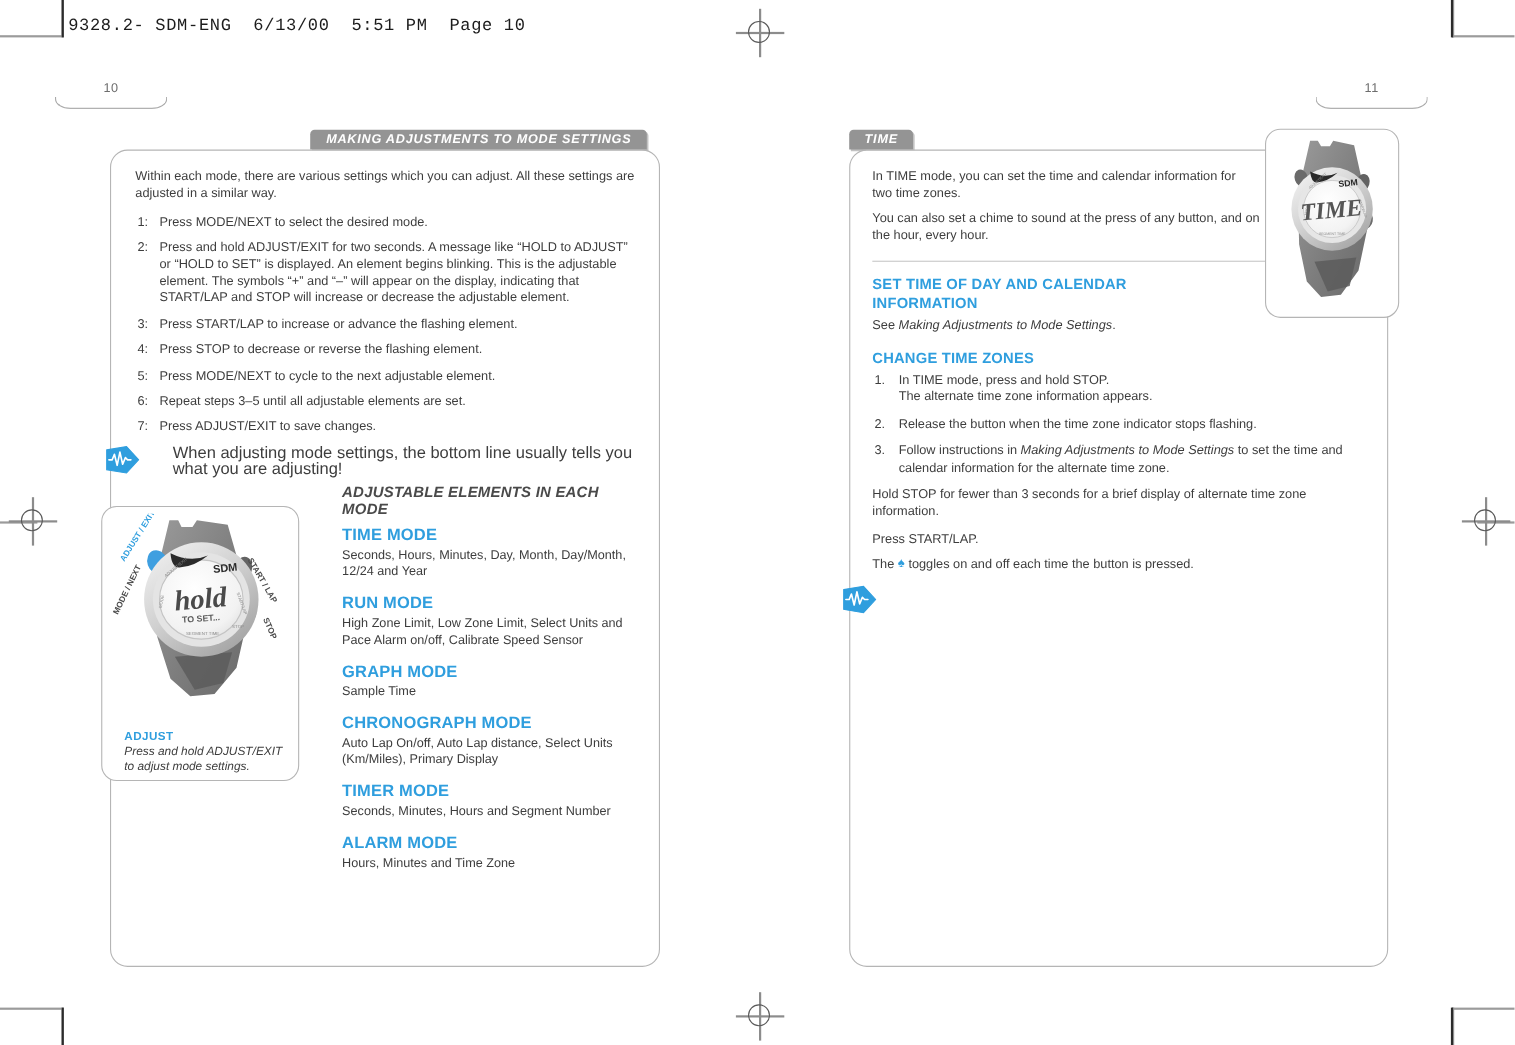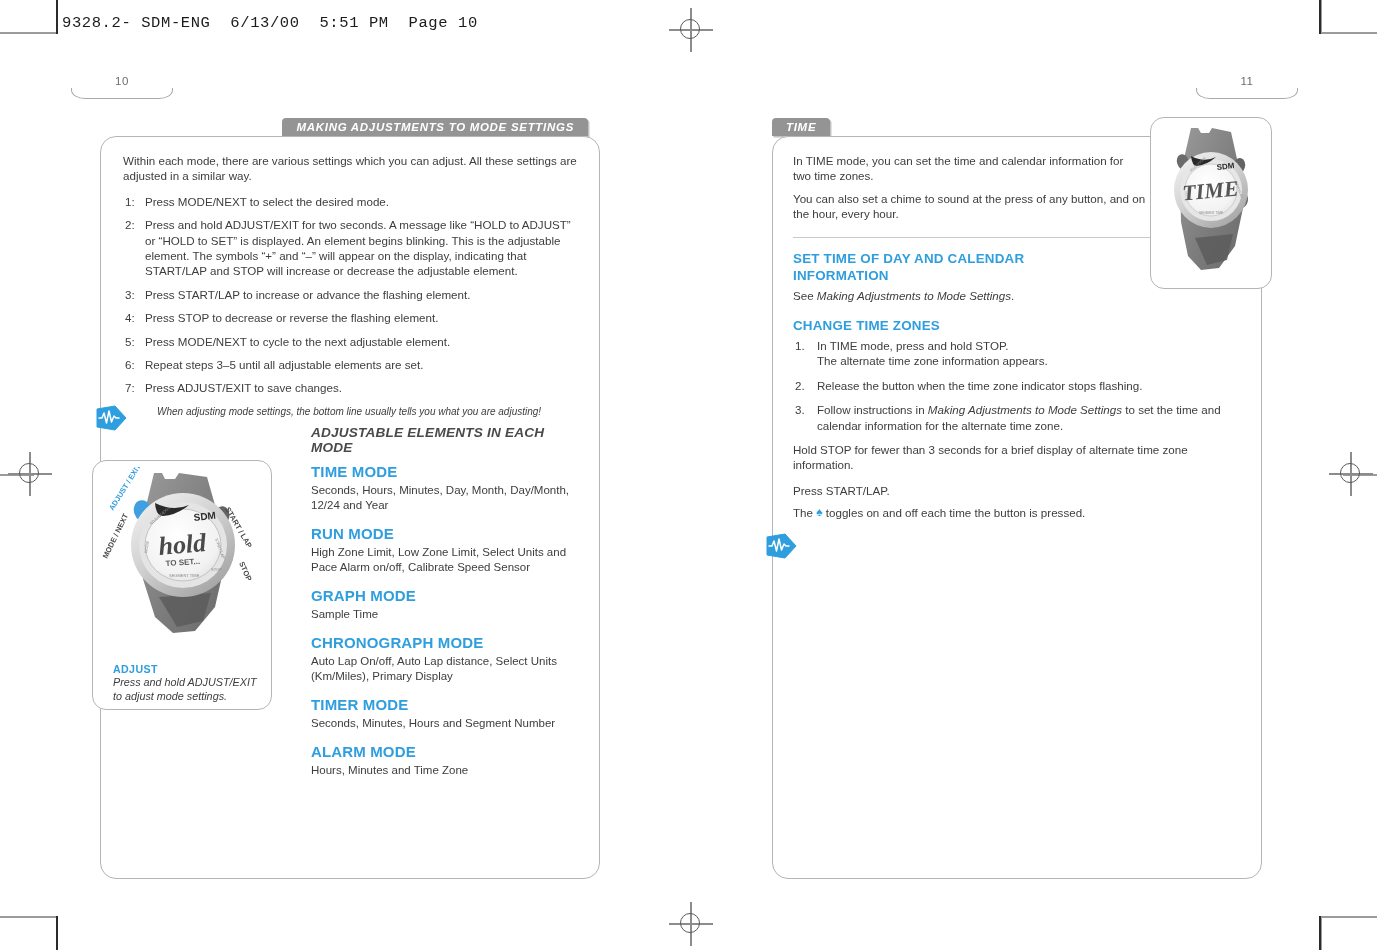--- a/index.html
+++ b/index.html
@@ -86,21 +86,21 @@
     display: block;
     height: 10px;
     border-bottom: 1px solid #a9a9a9;
     border-left: 1px solid #a9a9a9;
     border-right: 1px solid #a9a9a9;
     border-bottom-left-radius: 14px 9px;
     border-bottom-right-radius: 14px 9px;
     border-top: none;
     margin: 0 4px;
   }
-  .folio-left { left: 67px; top: 74px; }
+  .folio-left { left: 46px; top: 74px; }
   .folio-right { left: 1192px; top: 74px; }
 
   
   .page {
     position: absolute;
     box-sizing: border-box;
   }
   .page-left  { left: 100px; top: 118px; width: 500px; }
   .page-right { left: 772px; top: 118px; width: 490px; }
 
@@ -207,22 +207,21 @@
     font-size: 11.5px;
     line-height: 15px;
     color: #3d3d3d;
   }
 
   
   .tip {
     position: relative;
     margin: 2px 0 6px 0;
     padding-left: 34px;
-    font-style: italic;
-    font-size: 10px;
+    font-size: 15px;
     line-height: 15.2px;
     color: #3d3d3d;
   }
   .tip-badge {
     position: absolute;
     left: -28px;
     top: -1px;
     width: 32px;
     height: 30px;
   }

